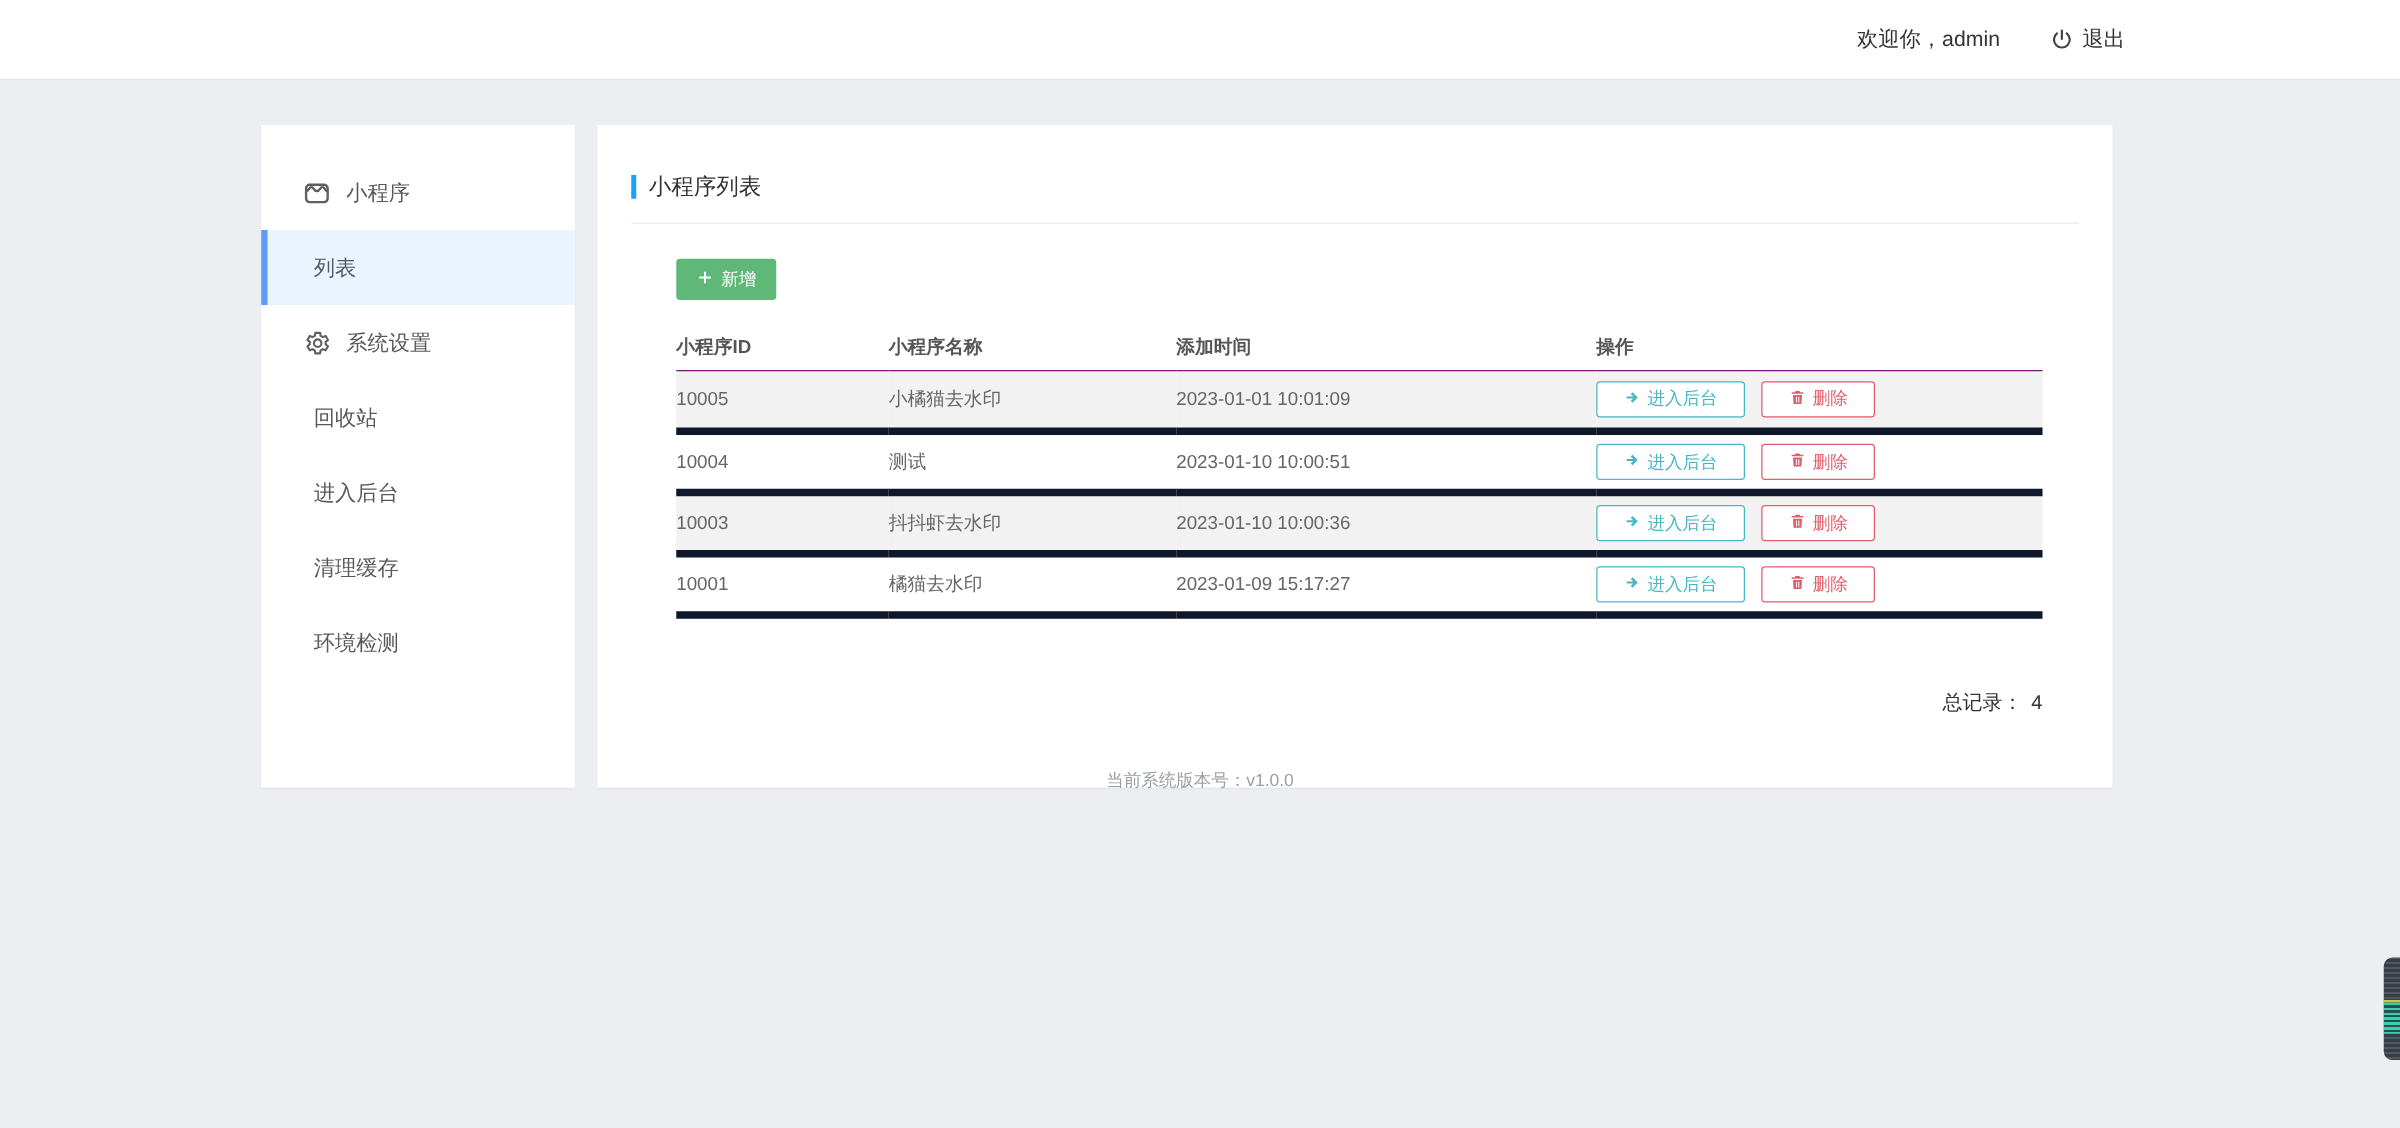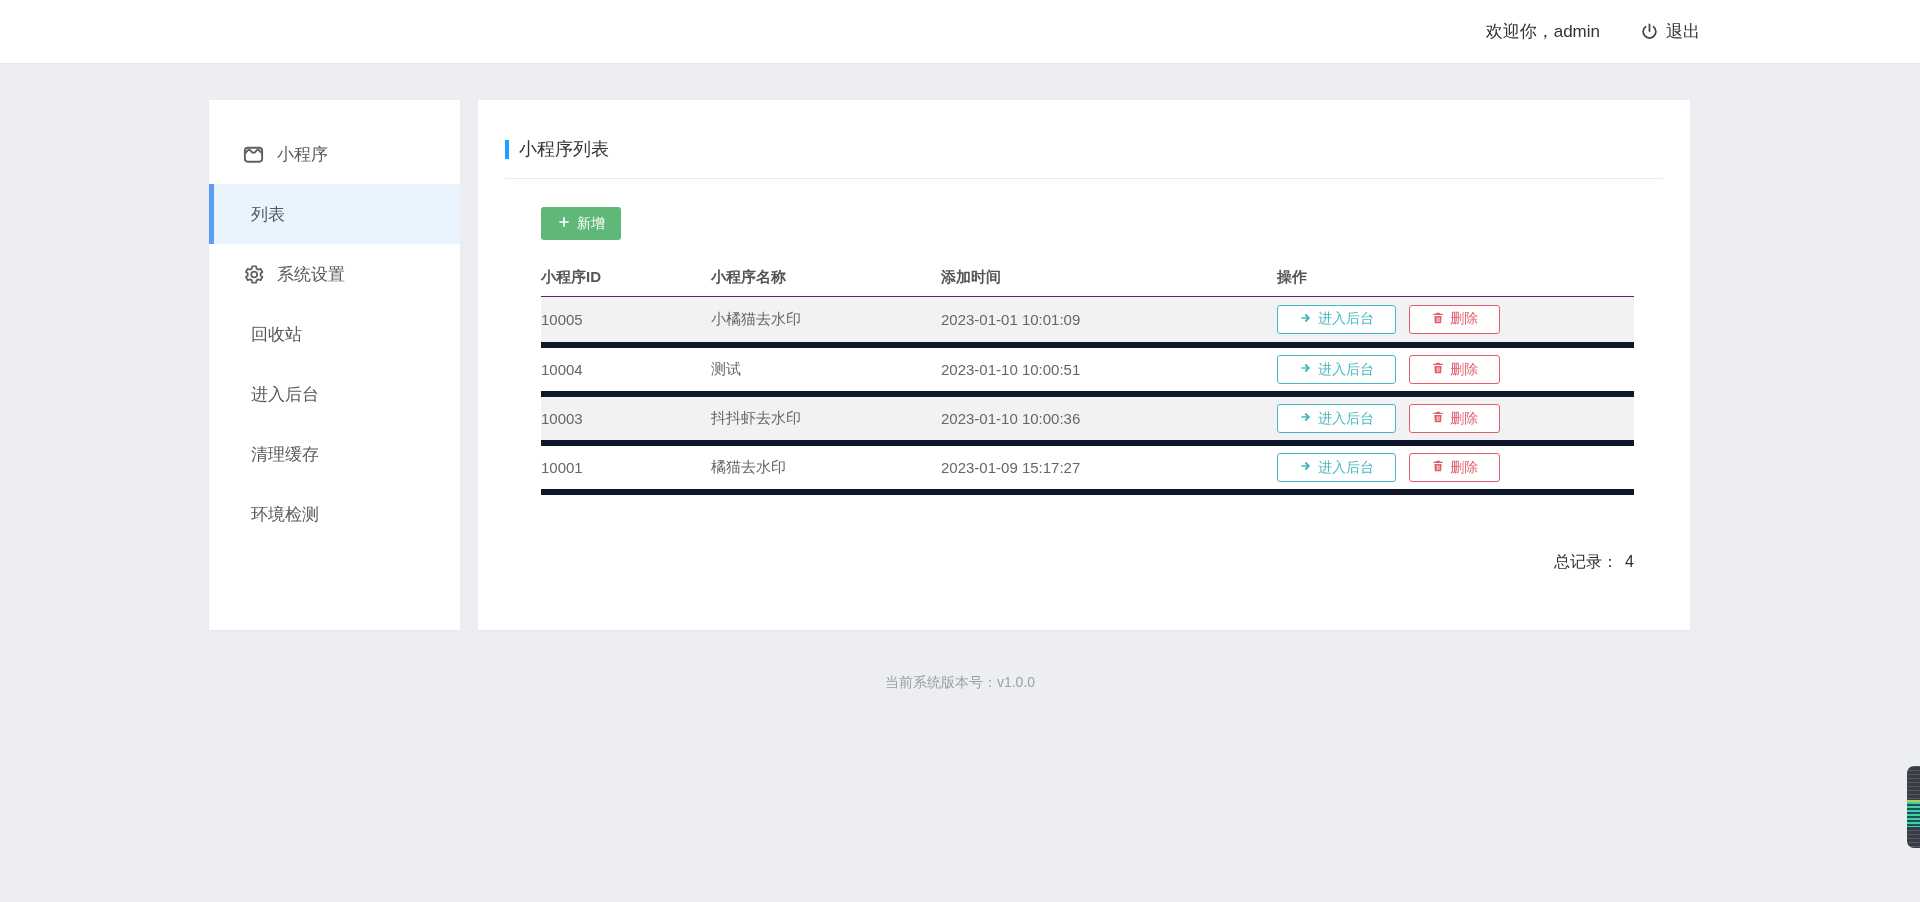--- a/index.html
+++ b/index.html
@@ -118,21 +118,21 @@
 
   .total-row {
     margin-top: 57px;
     text-align: right;
     font-size: 16px; color: #333;
   }
   .total-row .tv { margin-left: 7px; }
 
   
   .footer {
-    position: absolute; top: 674px; left: 0;
+    position: absolute; top: 616px; left: 0;
     width: 100%; text-align: center;
     font-size: 14px; color: #9aa0a6;
   }
 
   
   .edge-widget {
     position: absolute; right: 0; top: 766px;
     width: 13px; height: 82px;
     background: #383c47;
     border-radius: 7px 0 0 7px;

